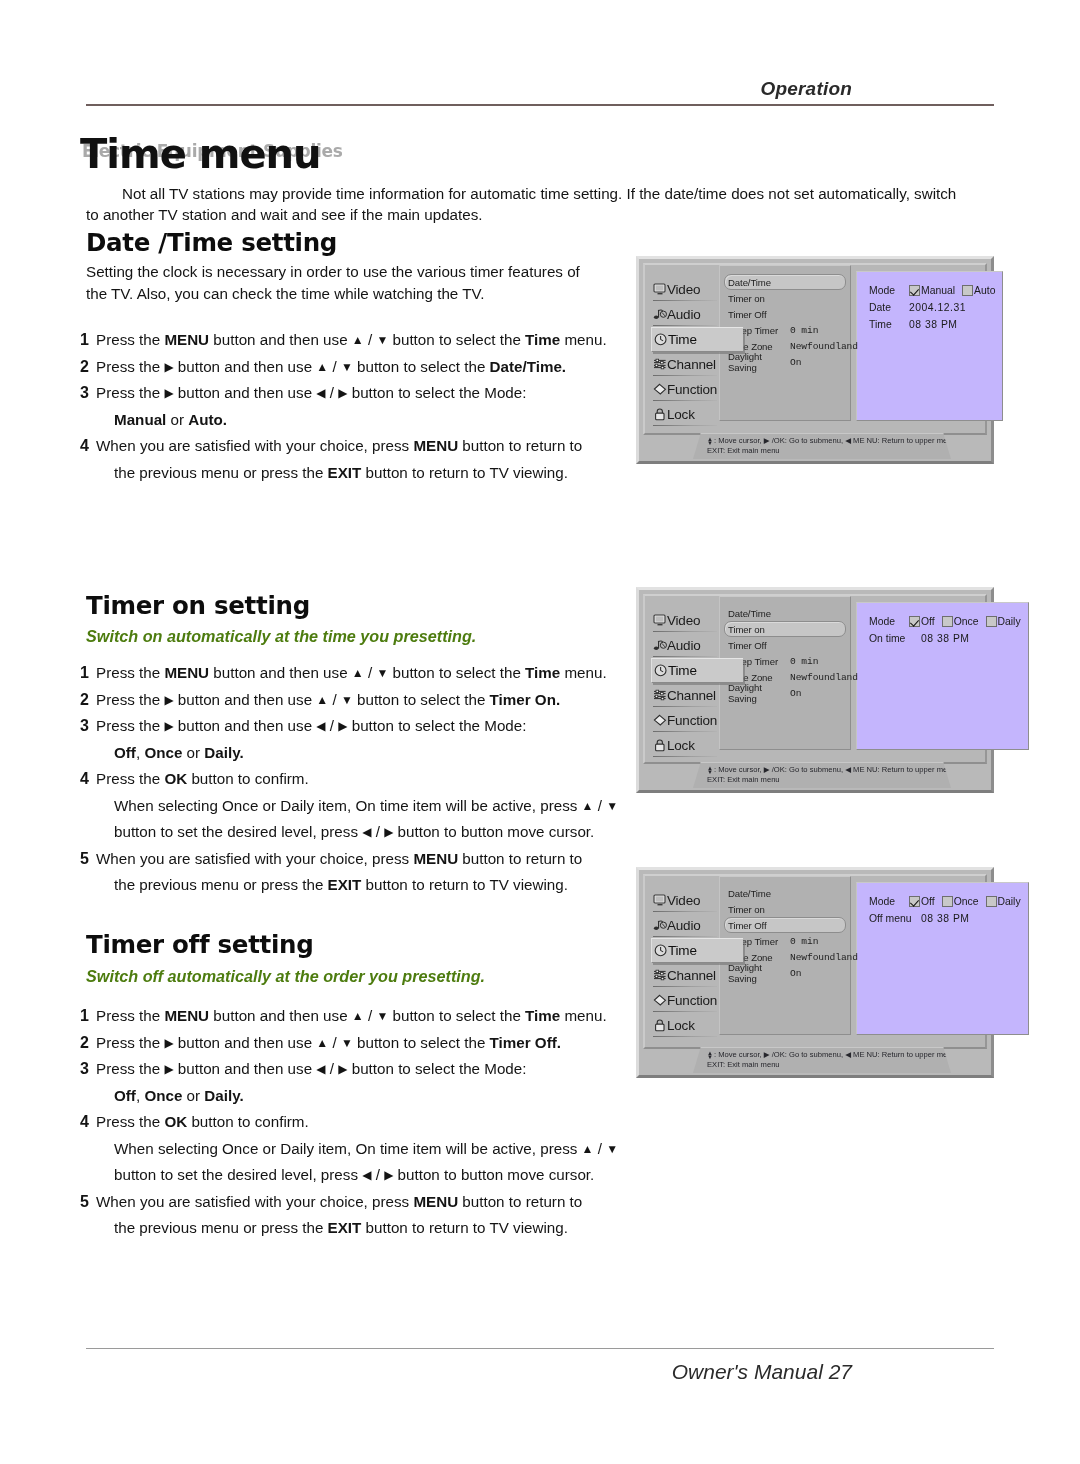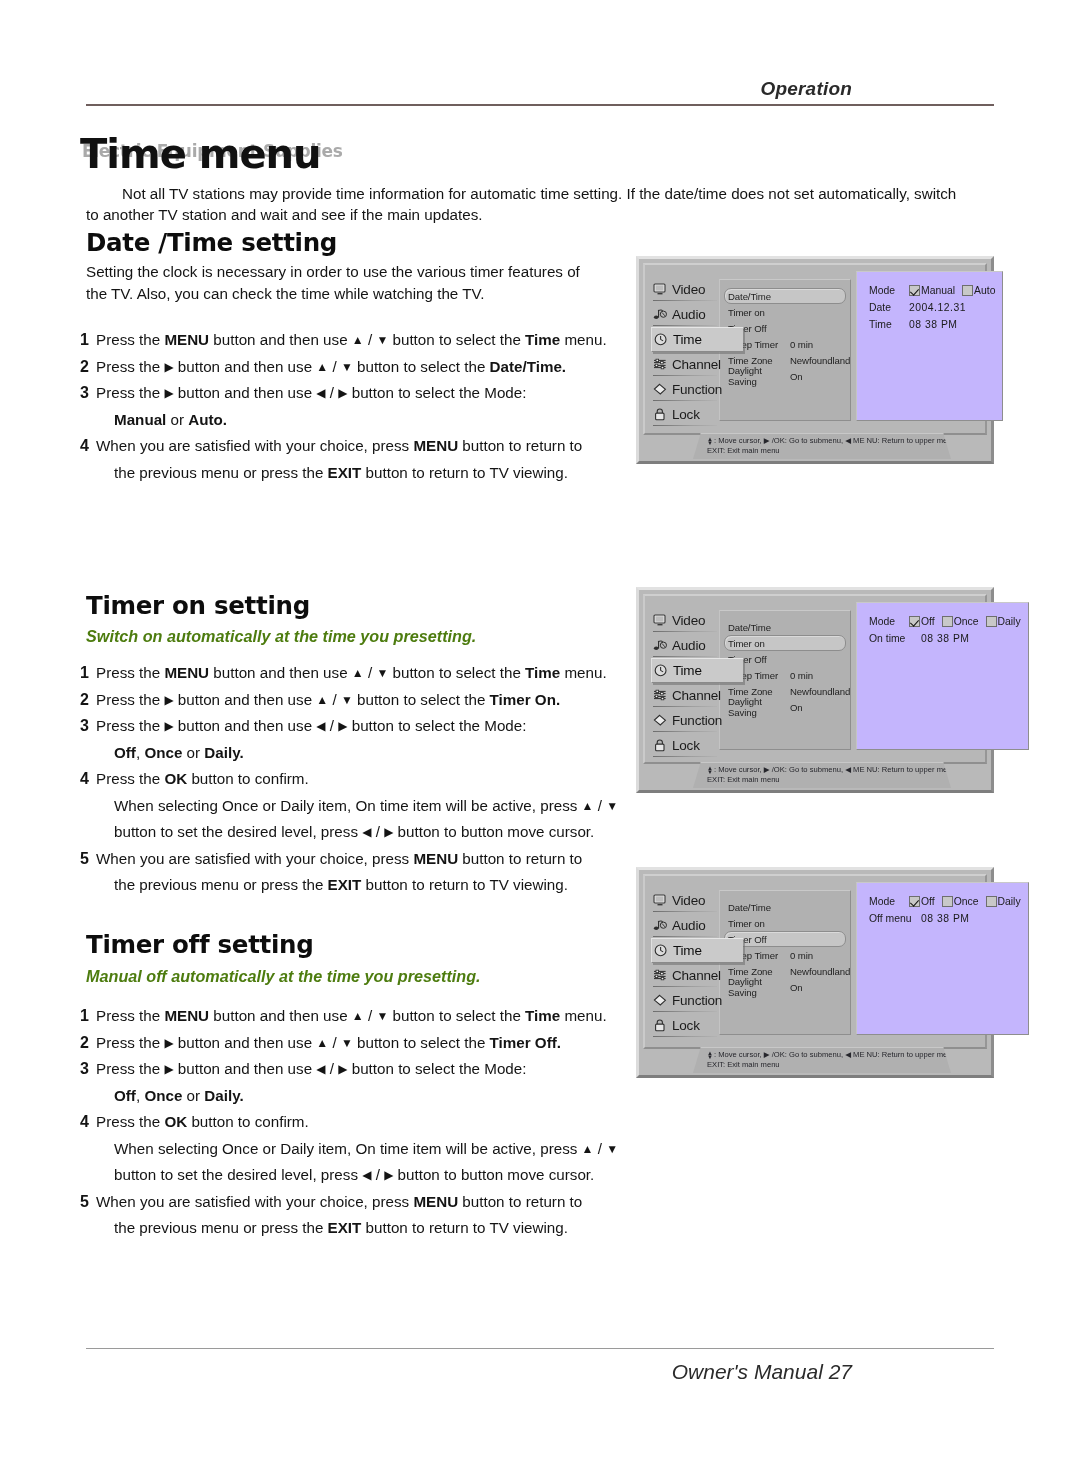--- a/index.html
+++ b/index.html
@@ -89,21 +89,21 @@
     border-right: 2px solid #969696;
     border-bottom: 2px solid #8f8f8f;
     display: flex;
   }
   
   .osd-side {
     width: 74px; flex: none; padding: 12px 0 0 6px;
   }
   .side-item {
     position: relative; height: 25px;
-    display: flex; align-items: center; gap: 5px;
+    display: flex; align-items: center; 
     padding-left: 2px;
   }
   .side-item .lbl {
     font-size: 13.5px; color: #1b1b1b; letter-spacing: -.2px;
   }
   .side-item .uline {
     position: absolute; left: 2px; bottom: 1px; width: 64px; height: 1px;
     background: linear-gradient(to right, #6d6d6d, #9e9e9e 60%, #b3b3b3);
   }
   .side-item.active {
@@ -121,30 +121,30 @@
   .ico svg { display: block; }
 
   
   .osd-mid {
     width: 132px; flex: none;
     background: #b1b1b1;
     border-top: 1px solid #c9c9c9;
     border-left: 1px solid #c4c4c4;
     border-right: 1px solid #8e8e8e;
     border-bottom: 1px solid #8e8e8e;
-    margin: 14px 3px 12px 0;
+    margin: 0 3px 12px 0;
     padding: 8px 4px 0 4px;
   }
   .mid-row {
     position: relative; height: 16px;
     display: flex; align-items: center;
     font-size: 9.6px; color: #1e1e1e; letter-spacing: -.1px;
   }
   .mid-row .k { width: 66px; flex: none; padding-left: 4px; }
-  .mid-row .v { flex: 1; }
+  .mid-row .v { flex: 1; font-family: Liberation Mono, monospace; }
   .mid-row.sel {
     background: #c6c6c6;
     border: 1px solid #8d8d8d;
     border-radius: 7px;
     box-shadow: inset 1px 1px 0 #dadada;
   }
   .mid-row.sel .k { padding-left: 3px; }
 
   
   .osd-right {
@@ -249,21 +249,21 @@
       <div class="step"><span class="num">3</span><span>Press the <span class="arw">▶</span> button and then use <span class="arw">◀</span> / <span class="arw">▶</span> button to select the Mode:</span></div>
       <div class="step ind1"><span class="num"></span><span><b>Off</b>, <b>Once</b> or <b>Daily.</b></span></div>
       <div class="step"><span class="num">4</span><span>Press the <b>OK</b> button to confirm.</span></div>
       <div class="step ind1"><span class="num"></span><span>When selecting Once or Daily item, On time item will be active, press <span class="arw">▲</span> / <span class="arw">▼</span></span></div>
       <div class="step ind1"><span class="num"></span><span>button to set the desired level, press <span class="arw">◀</span> / <span class="arw">▶</span> button to button move cursor.</span></div>
       <div class="step"><span class="num">5</span><span>When you are satisfied with your choice,  press <b>MENU</b> button to return to</span></div>
       <div class="step ind1"><span class="num"></span><span>the previous menu or press the <b>EXIT</b> button to return to TV viewing.</span></div>
     </div>
 
   <div class="h2" style="top:930px">Timer off setting</div>
-  <div class="h3" style="top:967px">Manual off automatically at the time you presetting.</div>
+  <div class="h3" style="top:967px">Switch off automatically at the order you presetting.</div>
   <div class="steps" id="steps-timer-off" style="top:1003px">
       <div class="step"><span class="num">1</span><span>Press the <b>MENU</b> button and then use <span class="arw">▲</span> / <span class="arw">▼</span> button to select the <b>Time</b> menu.</span></div>
       <div class="step"><span class="num">2</span><span>Press the <span class="arw">▶</span> button and then use <span class="arw">▲</span> / <span class="arw">▼</span> button to select the <b>Timer Off.</b></span></div>
       <div class="step"><span class="num">3</span><span>Press the <span class="arw">▶</span> button and then use <span class="arw">◀</span> / <span class="arw">▶</span> button to select the Mode:</span></div>
       <div class="step ind1"><span class="num"></span><span><b>Off</b>, <b>Once</b> or <b>Daily.</b></span></div>
       <div class="step"><span class="num">4</span><span>Press the <b>OK</b> button to confirm.</span></div>
       <div class="step ind1"><span class="num"></span><span>When selecting Once or Daily item, On time item will be active, press <span class="arw">▲</span> / <span class="arw">▼</span></span></div>
       <div class="step ind1"><span class="num"></span><span>button to set the desired level, press <span class="arw">◀</span> / <span class="arw">▶</span> button to button move cursor.</span></div>
       <div class="step"><span class="num">5</span><span>When you are satisfied with your choice,  press <b>MENU</b> button to return to</span></div>
       <div class="step ind1"><span class="num"></span><span>the previous menu or press the <b>EXIT</b> button to return to TV viewing.</span></div>

